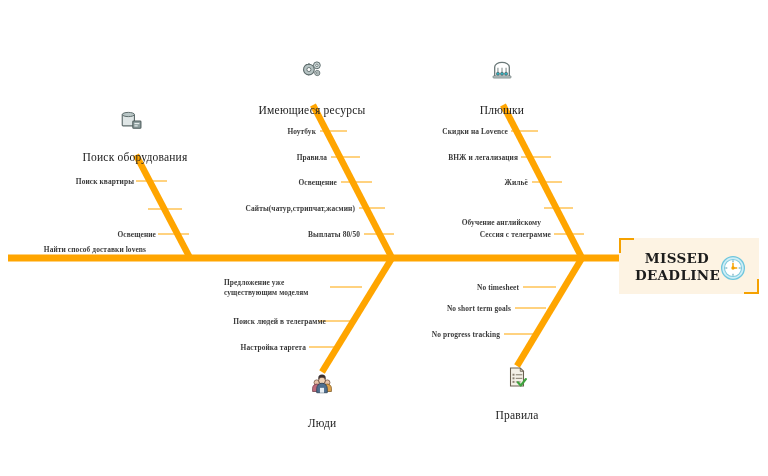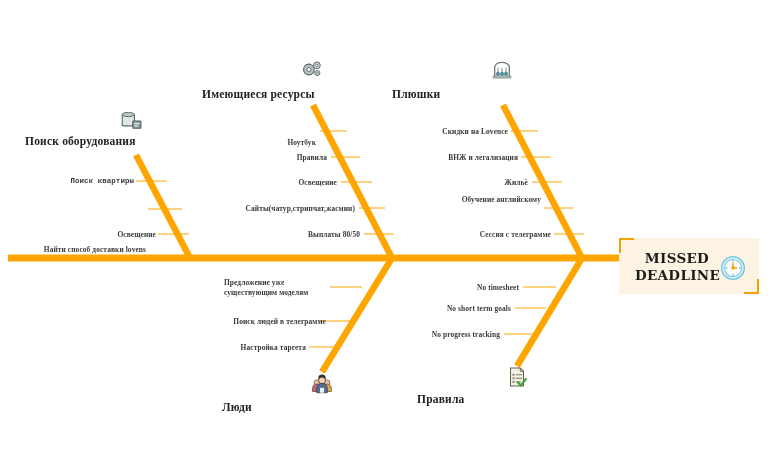--- a/index.html
+++ b/index.html
@@ -24,25 +24,26 @@
   #fishbone-svg {
     position: absolute;
     left: 0;
     top: 0;
     width: 768px;
     height: 476px;
   }
   .cat-title {
     position: absolute;
     font-size: 11.5px;
-    font-weight: 700;
+    font-weight: 400;
     letter-spacing: 0.2px;
     color: #222222;
     white-space: nowrap;
-    text-align: left;
+    text-align: center;
+    margin-top: 16px;
   }
   .cat-icon {
     position: absolute;
     width: 26px;
     height: 26px;
   }
   .sub-label {
     position: absolute;
     font-size: 7.4px;
     font-weight: 700;
@@ -146,59 +147,59 @@
 
   <svg class="cat-icon" style="left:119px; top:108px;" viewBox="0 0 32 32">
     <rect x="4" y="8" width="15" height="14" rx="1" fill="#dfe6e6" stroke="#5d6b6b" stroke-width="1.4"></rect>
     <ellipse cx="11.5" cy="8" rx="7.5" ry="2.6" fill="#b9c6c6" stroke="#5d6b6b" stroke-width="1.2"></ellipse>
     <rect x="17" y="16" width="10" height="9" rx="1" fill="#8f9f9f" stroke="#4e5c5c" stroke-width="1.3"></rect>
     <rect x="19" y="18.5" width="6" height="1.4" fill="#e8eeee"></rect>
     <rect x="19" y="21.3" width="4" height="1.4" fill="#e8eeee"></rect>
   </svg>
   <div class="cat-title" style="left:25px; top:135px; width:220px;">Поиск оборудования</div>
 
-  <div class="sub-label right-al" style="left:26px; top:177px; width:108px;font-family:Liberation Mono, monospace;">Поиск квартиры</div>
+  <div class="sub-label right-al" style="left:26px; top:177px; width:108px;">Поиск квартиры</div>
   <div class="sub-label right-al" style="left:16px; top:205px; width:130px;margin-top:40px;">Найти способ доставки lovens</div>
   <div class="sub-label right-al" style="left:46px; top:230px; width:110px;">Освещение</div>
 
   <svg class="cat-icon" style="left:299px; top:58px;" viewBox="0 0 32 32">
     <g fill="#9aa9a9" stroke="#5d6b6b" stroke-width="1.1">
       <path d="M13 8.5l2.2.6.9-1.6 1.9 1.1-.4 1.8 1.6 1.6 1.8-.4 1.1 1.9-1.6.9.6 2.2-1.8.5-.2 2.3-2.2-.1-.9 1.6-1.9-1.1.4-1.8-1.6-1.6-1.8.4-1.1-1.9 1.6-.9-.6-2.2 1.8-.5.2-2.3z" transform="translate(-5,-1) scale(1.05)"></path>
     </g>
     <circle cx="12.2" cy="14.2" r="6.6" fill="#b6c3c3" stroke="#5d6b6b" stroke-width="1.3"></circle>
     <circle cx="12.2" cy="14.2" r="2.5" fill="#ffffff" stroke="#5d6b6b" stroke-width="1.1"></circle>
     <circle cx="22" cy="9" r="4.2" fill="#cdd8d8" stroke="#5d6b6b" stroke-width="1.2"></circle>
     <circle cx="22" cy="9" r="1.5" fill="#ffffff" stroke="#5d6b6b" stroke-width="1"></circle>
     <circle cx="22.5" cy="18.5" r="3.2" fill="#cdd8d8" stroke="#5d6b6b" stroke-width="1.1"></circle>
     <circle cx="22.5" cy="18.5" r="1.2" fill="#ffffff" stroke="#5d6b6b" stroke-width="0.9"></circle>
   </svg>
   <div class="cat-title" style="left:202px; top:88px; width:220px;">Имеющиеся ресурсы</div>
 
-  <div class="sub-label right-al" style="left:230px; top:127px; width:86px;margin-top:11px;">Ноутбук</div>
+  <div class="sub-label right-al" style="left:230px; top:127px; width:86px;">Ноутбук</div>
   <div class="sub-label right-al" style="left:240px; top:153px; width:87px;">Правила</div>
   <div class="sub-label right-al" style="left:241px; top:178px; width:96px;">Освещение</div>
   <div class="sub-label right-al" style="left:220px; top:204px; width:135px;">Сайты(чатур,стрипчат,жасмин)</div>
   <div class="sub-label right-al" style="left:260px; top:230px; width:100px;">Выплаты 80/50</div>
 
   <svg class="cat-icon" style="left:489px; top:58px;" viewBox="0 0 32 32">
     <path d="M7 22V11a9 5.5 0 0 1 18 0v11" fill="none" stroke="#6a7878" stroke-width="1.6"></path>
     <line x1="11" y1="12" x2="11" y2="18" stroke="#6a7878" stroke-width="1.1"></line>
     <line x1="16" y1="12" x2="16" y2="18" stroke="#6a7878" stroke-width="1.1"></line>
     <line x1="21" y1="12" x2="21" y2="18" stroke="#6a7878" stroke-width="1.1"></line>
     <circle cx="11" cy="19.4" r="1.9" fill="#2fb5c4" stroke="#44595c" stroke-width="0.9"></circle>
     <circle cx="16" cy="19.4" r="1.9" fill="#2fb5c4" stroke="#44595c" stroke-width="0.9"></circle>
     <circle cx="21" cy="19.4" r="1.9" fill="#2fb5c4" stroke="#44595c" stroke-width="0.9"></circle>
     <rect x="5" y="22" width="22" height="2.6" rx="0.8" fill="#c3cfcf" stroke="#6a7878" stroke-width="1"></rect>
   </svg>
   <div class="cat-title" style="left:392px; top:88px; width:220px;">Плюшки</div>
 
   <div class="sub-label right-al" style="left:412px; top:127px; width:96px;">Скидки на Lovence</div>
   <div class="sub-label right-al" style="left:418px; top:153px; width:100px;">ВНЖ и легализация</div>
   <div class="sub-label right-al" style="left:448px; top:178px; width:80px;">Жильё</div>
-  <div class="sub-label right-al" style="left:425px; top:195px; width:116px;">Обучение английскому</div>
+  <div class="sub-label right-al" style="left:425px; top:218px; width:116px;">Обучение английскому</div>
   <div class="sub-label right-al" style="left:440px; top:230px; width:111px;">Сессия с телеграмме</div>
 
   <svg class="cat-icon" style="left:309px; top:372px;" viewBox="0 0 32 32">
     <circle cx="9.5" cy="13" r="3.3" fill="#e8c3a8" stroke="#6b4a3a" stroke-width="0.9"></circle>
     <path d="M4.4 24v-4a5.1 5.1 0 0 1 10.2 0v4z" fill="#c06a7a" stroke="#6b3a46" stroke-width="0.9"></path>
     <circle cx="22.5" cy="13" r="3.3" fill="#e8c3a8" stroke="#6b4a3a" stroke-width="0.9"></circle>
     <path d="M17.4 24v-4a5.1 5.1 0 0 1 10.2 0v4z" fill="#e0a24a" stroke="#7a5620" stroke-width="0.9"></path>
     <circle cx="16" cy="10.5" r="4.2" fill="#f0d2b6" stroke="#5e4030" stroke-width="1"></circle>
     <path d="M11.3 11.2a4.7 4.7 0 0 1 9.4 0l-.1-3.4a4.6 4.6 0 0 0-9.2 0z" fill="#3b3030"></path>
     <path d="M9.5 25.5v-5.2a6.5 6.5 0 0 1 13 0v5.2z" fill="#4f6f8f" stroke="#2f4358" stroke-width="1"></path>

